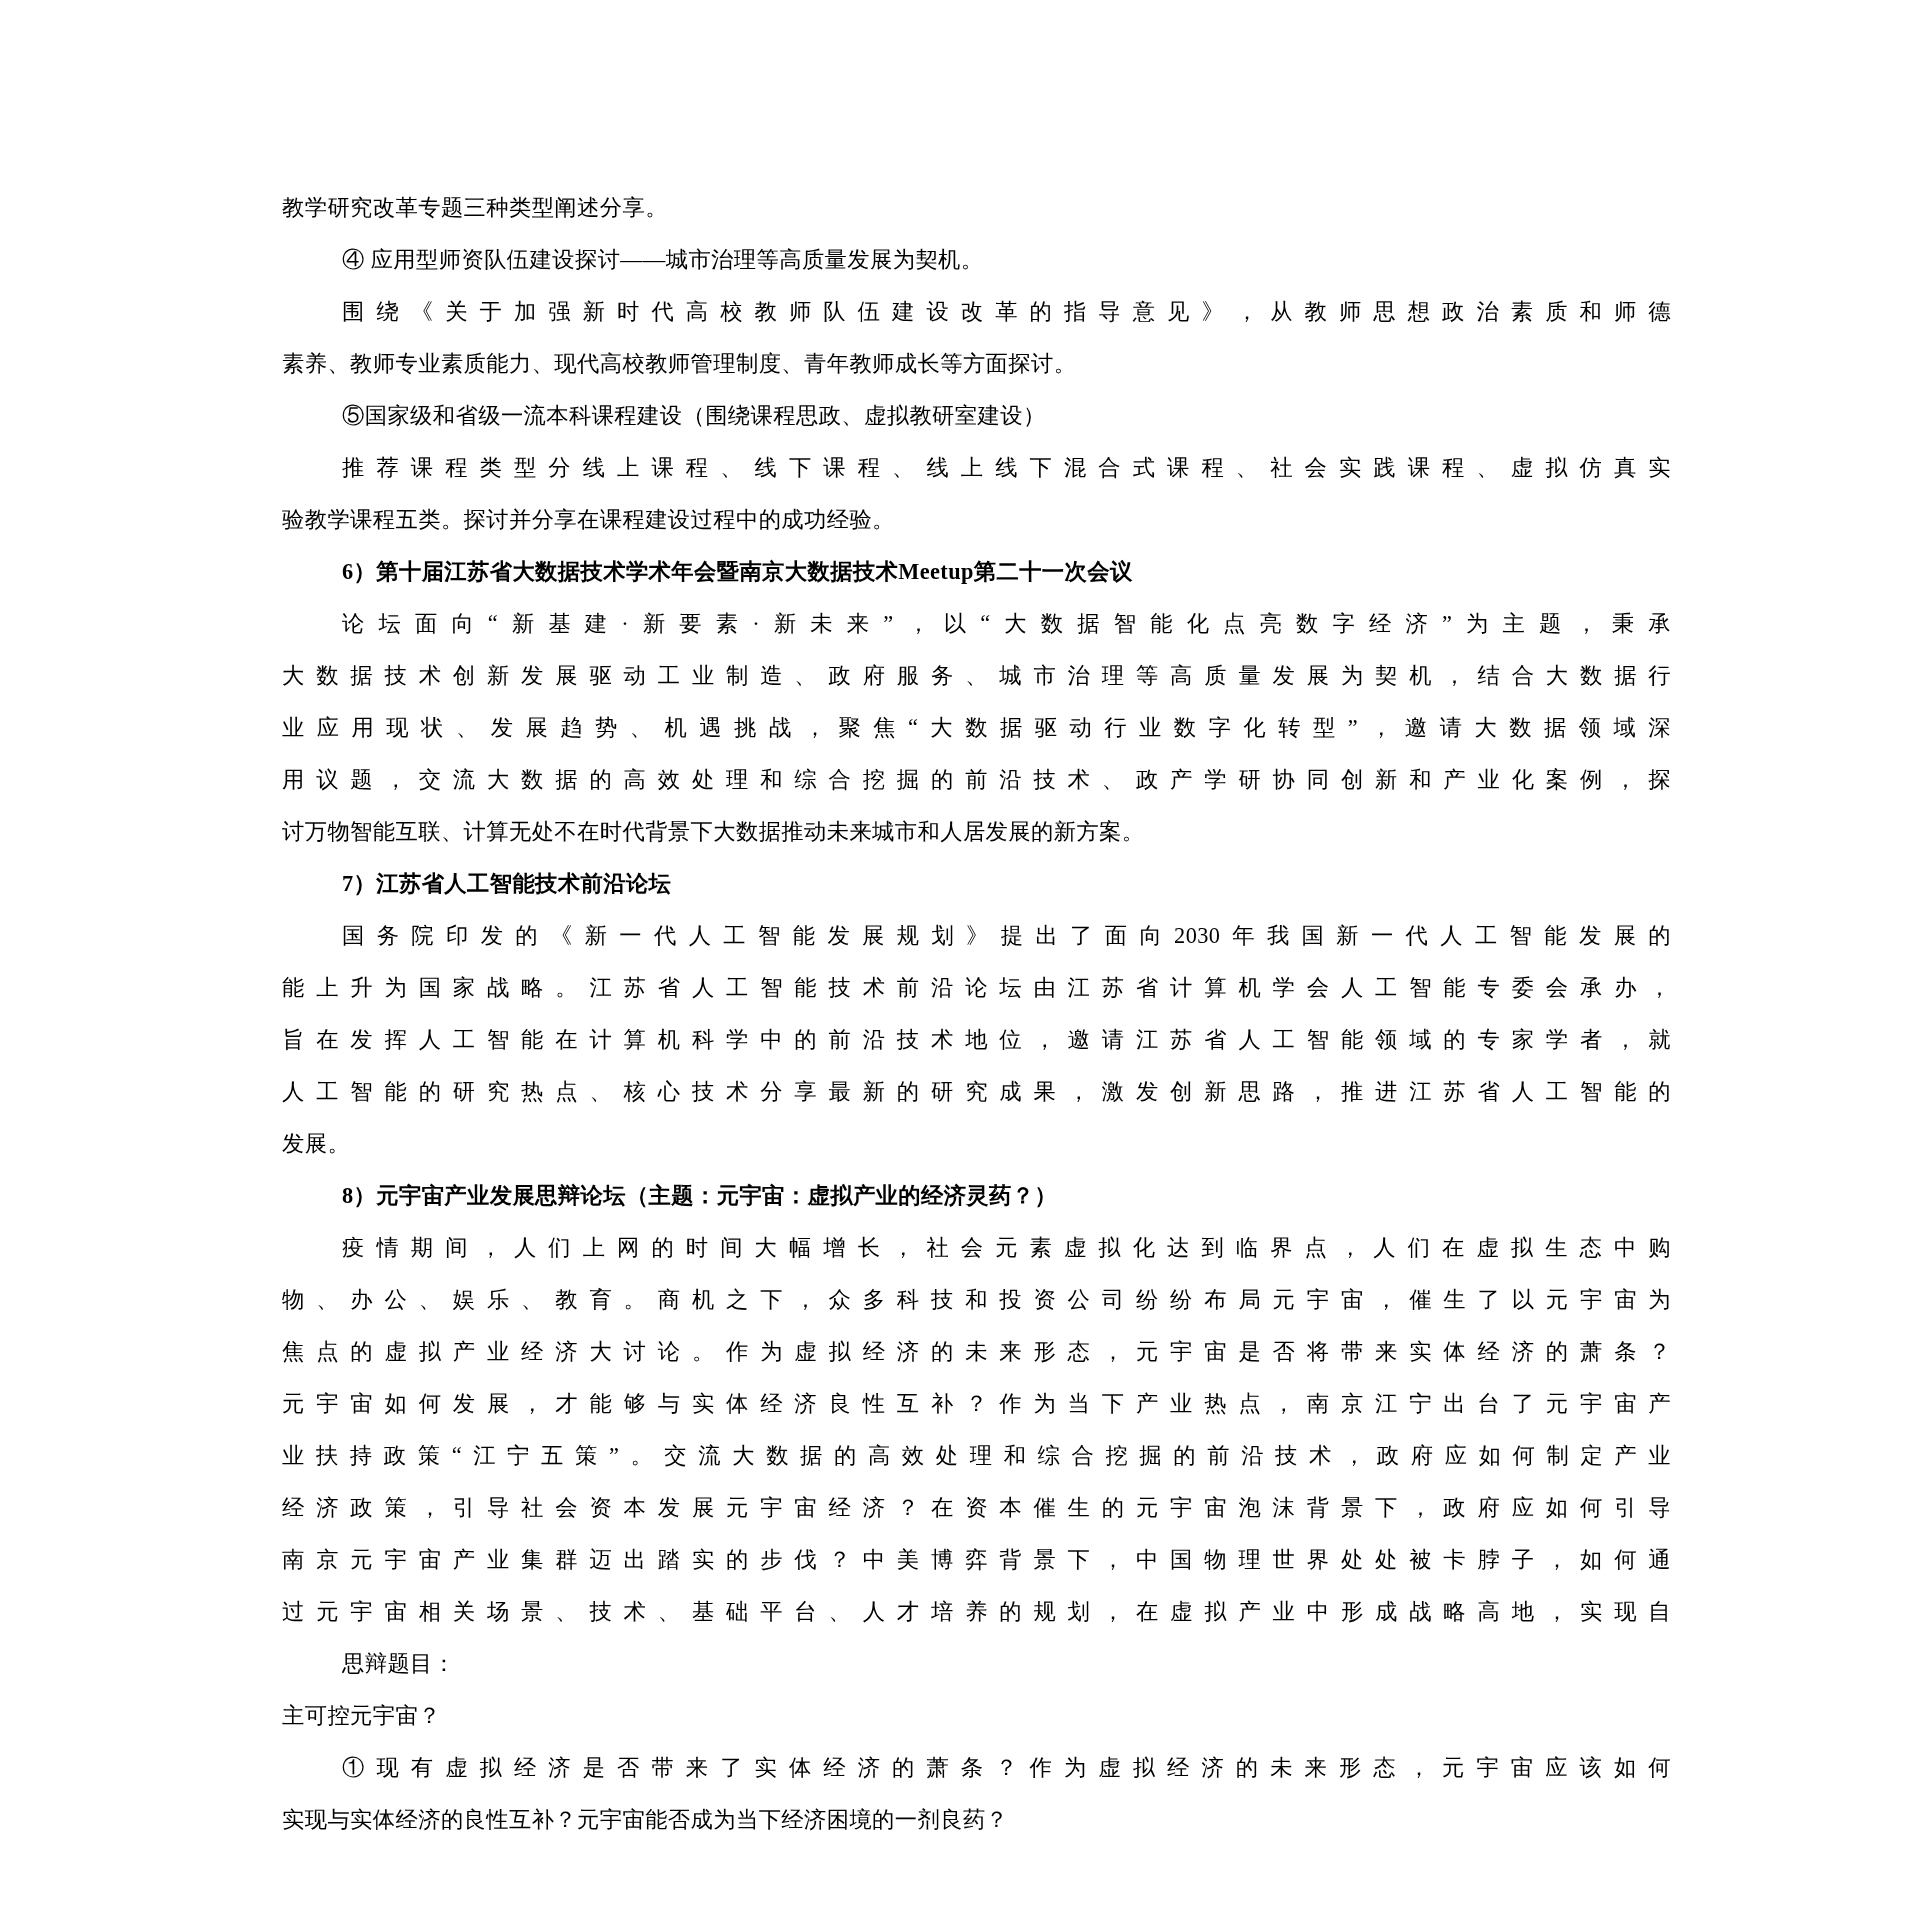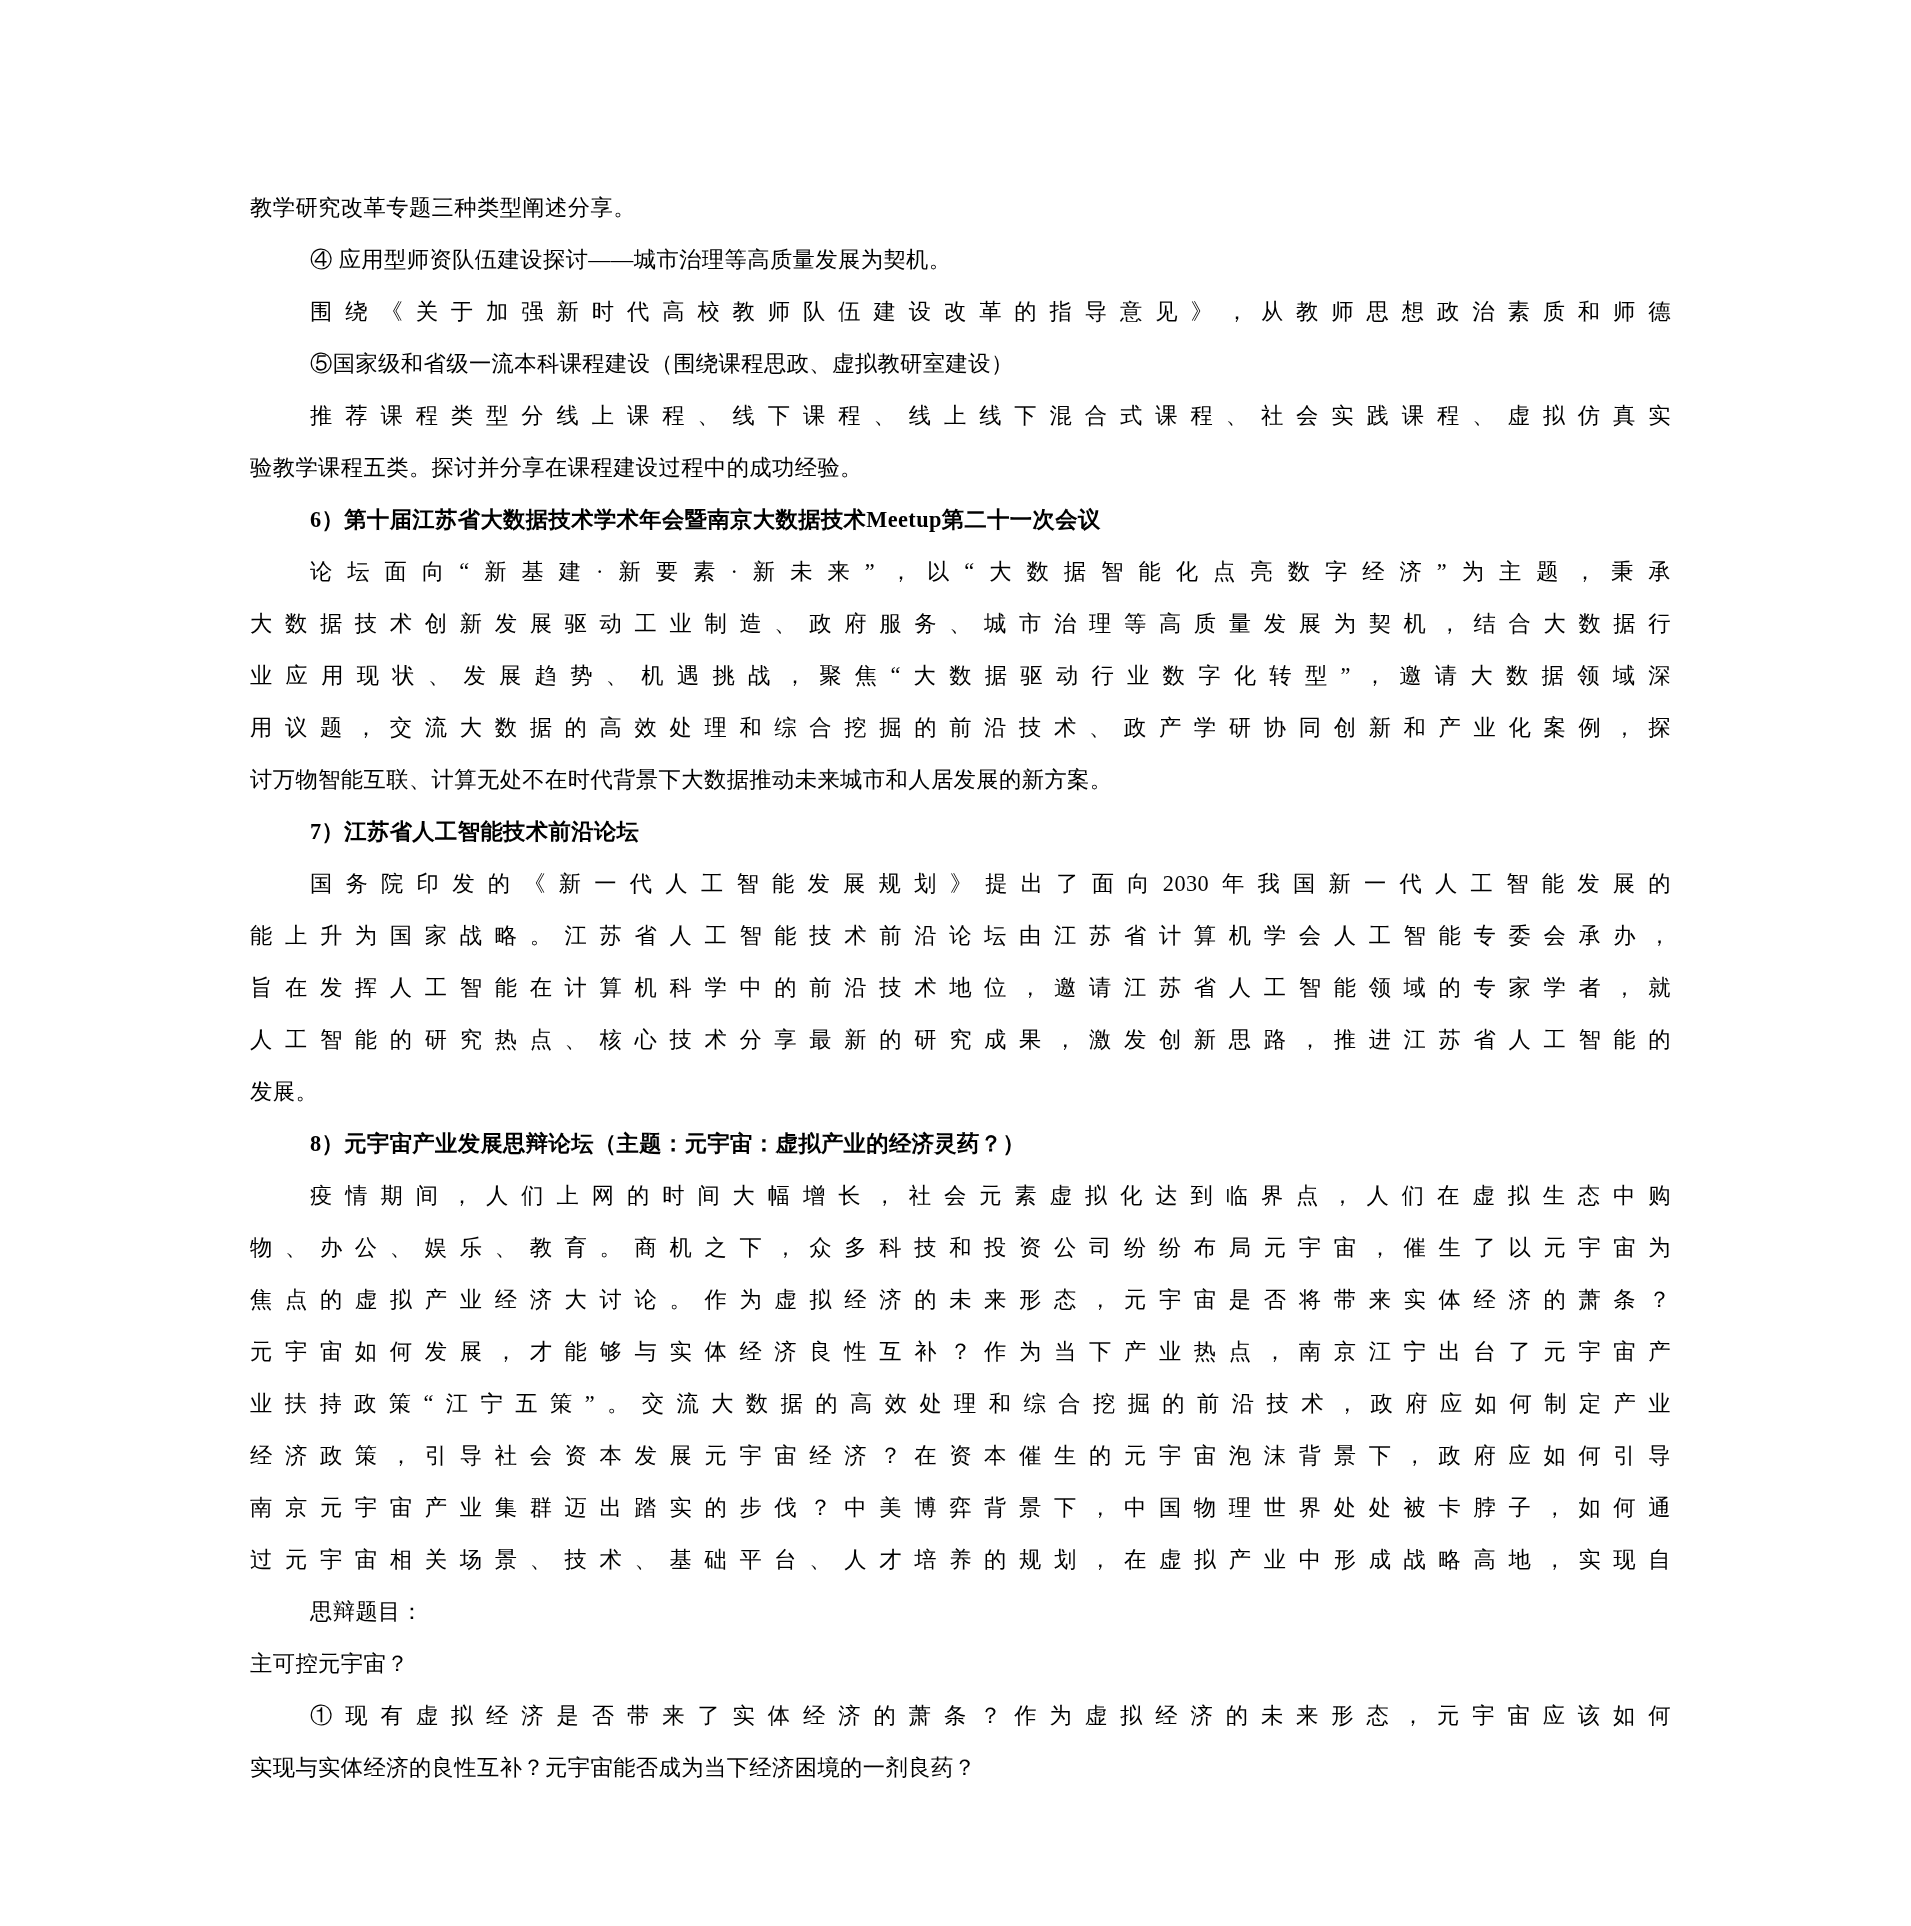--- a/index.html
+++ b/index.html
@@ -17,37 +17,39 @@
     left: 250px;
     top: 182px;
     width: 1421px;
     font-size: 22.3px;
     line-height: 52px;
   }
   .line {
     height: 52px;
     text-align: left;
     letter-spacing: 0.4px;
+    margin-left: 32px;
   }
   .line.indent { text-indent: 60px; }
   .line.bold { font-weight: 700; }
   .line.fill {
     text-align: justify;
     text-align-last: justify;
     text-justify: inter-character;
   }
 </style>
 </head>
 <body>
 
 <div class="page">
   <div class="text-block">
       <div class="line">教学研究改革专题三种类型阐述分享。</div>
       <div class="line indent">④ 应用型师资队伍建设探讨——城市治理等高质量发展为契机。</div>
       <div class="line indent fill">围绕《关于加强新时代高校教师队伍建设改革的指导意见》，从教师思想政治素质和师德</div>
+      <div class="line">素养、教师专业素质能力、现代高校教师管理制度、青年教师成长等方面探讨。</div>
       <div class="line indent">⑤国家级和省级一流本科课程建设（围绕课程思政、虚拟教研室建设）</div>
       <div class="line indent fill">推荐课程类型分线上课程、线下课程、线上线下混合式课程、社会实践课程、虚拟仿真实</div>
       <div class="line">验教学课程五类。探讨并分享在课程建设过程中的成功经验。</div>
       <div class="line indent bold">6）第十届江苏省大数据技术学术年会暨南京大数据技术Meetup第二十一次会议</div>
       <div class="line indent fill">论坛面向“新基建·新要素·新未来”，以“大数据智能化点亮数字经济”为主题，秉承</div>
       <div class="line fill">大数据技术创新发展驱动工业制造、政府服务、城市治理等高质量发展为契机，结合大数据行</div>
       <div class="line fill">业应用现状、发展趋势、机遇挑战，聚焦“大数据驱动行业数字化转型”，邀请大数据领域深</div>
       <div class="line fill">用议题，交流大数据的高效处理和综合挖掘的前沿技术、政产学研协同创新和产业化案例，探</div>
       <div class="line">讨万物智能互联、计算无处不在时代背景下大数据推动未来城市和人居发展的新方案。</div>
       <div class="line indent bold">7）江苏省人工智能技术前沿论坛</div>

